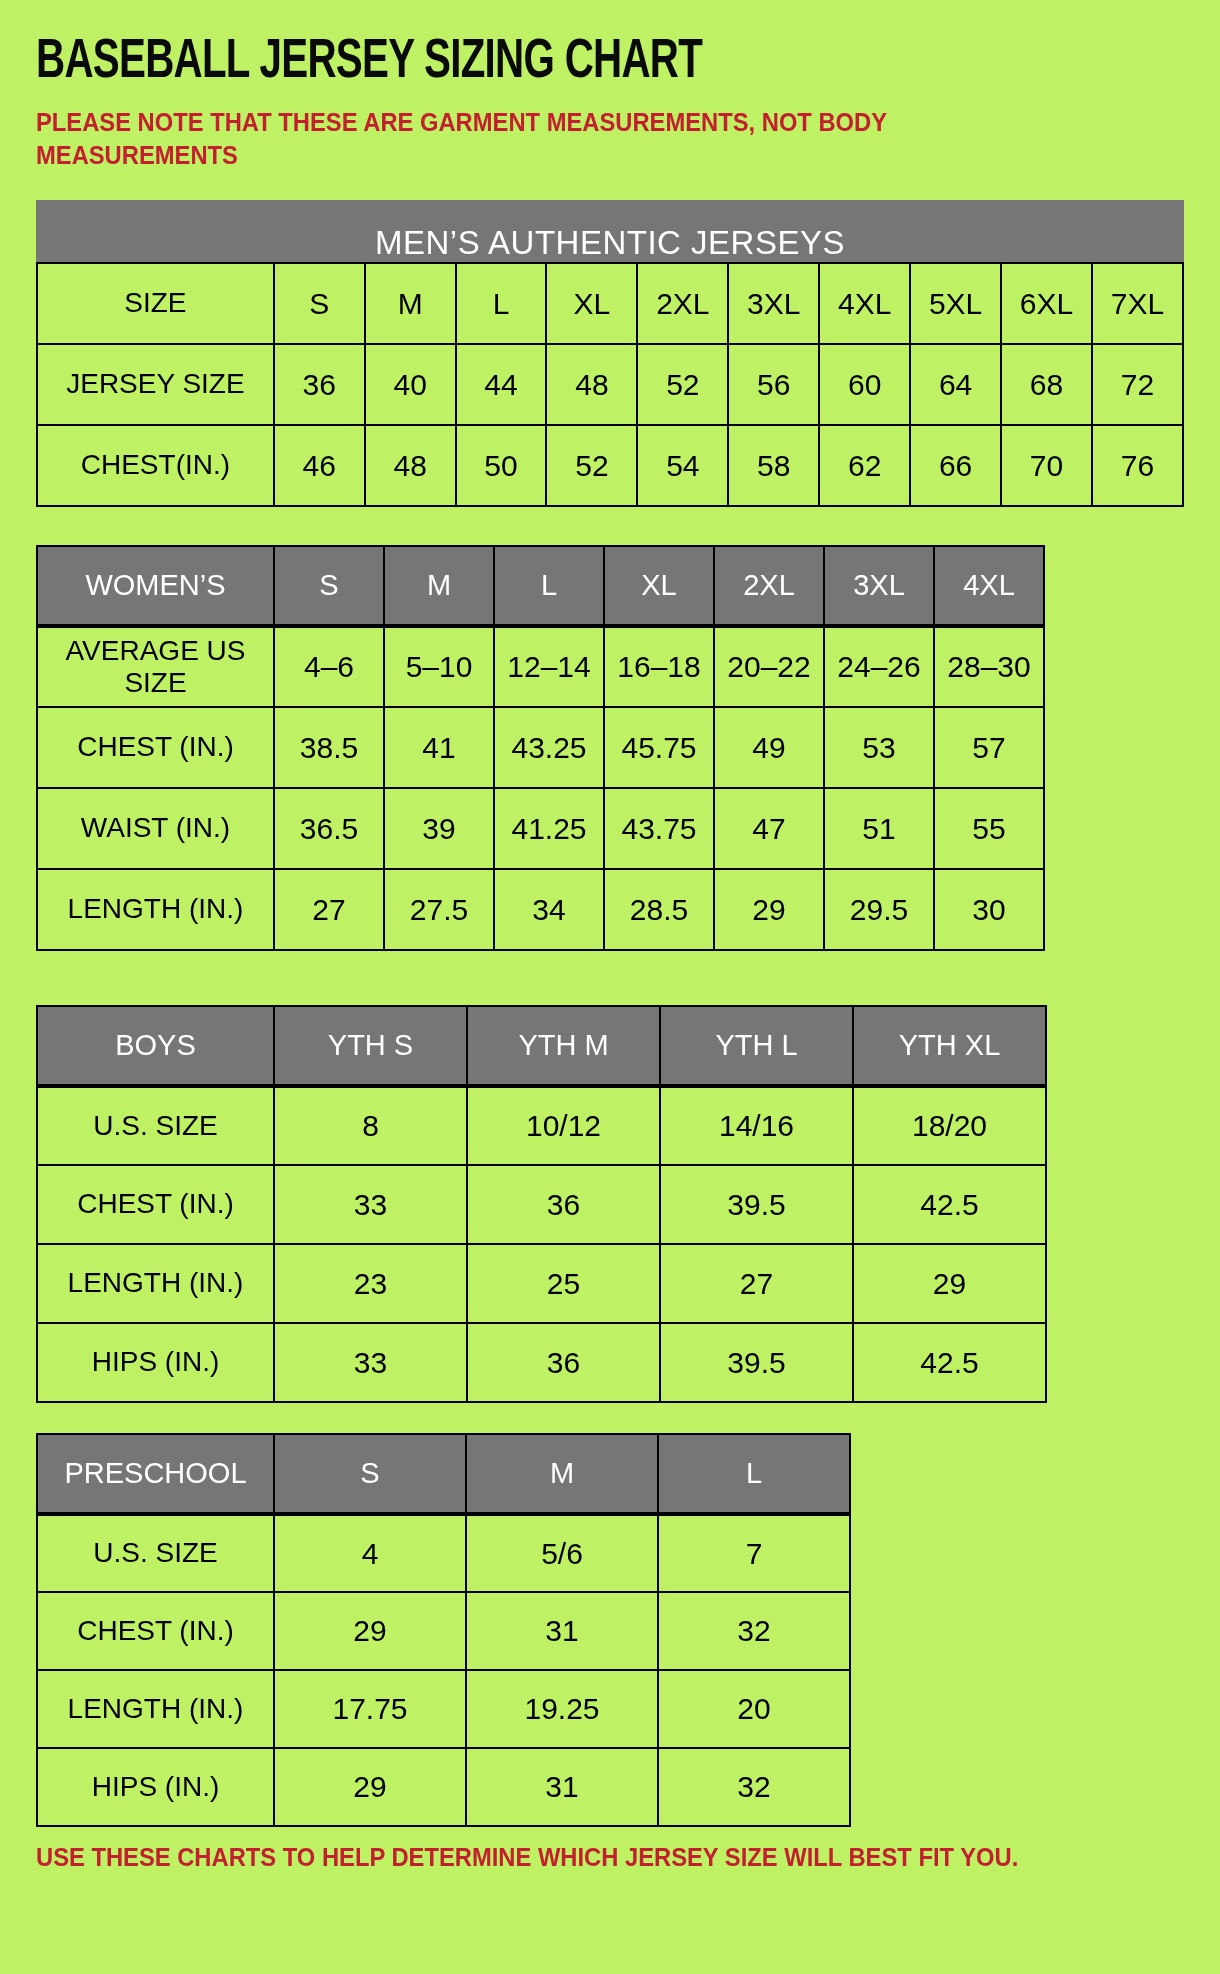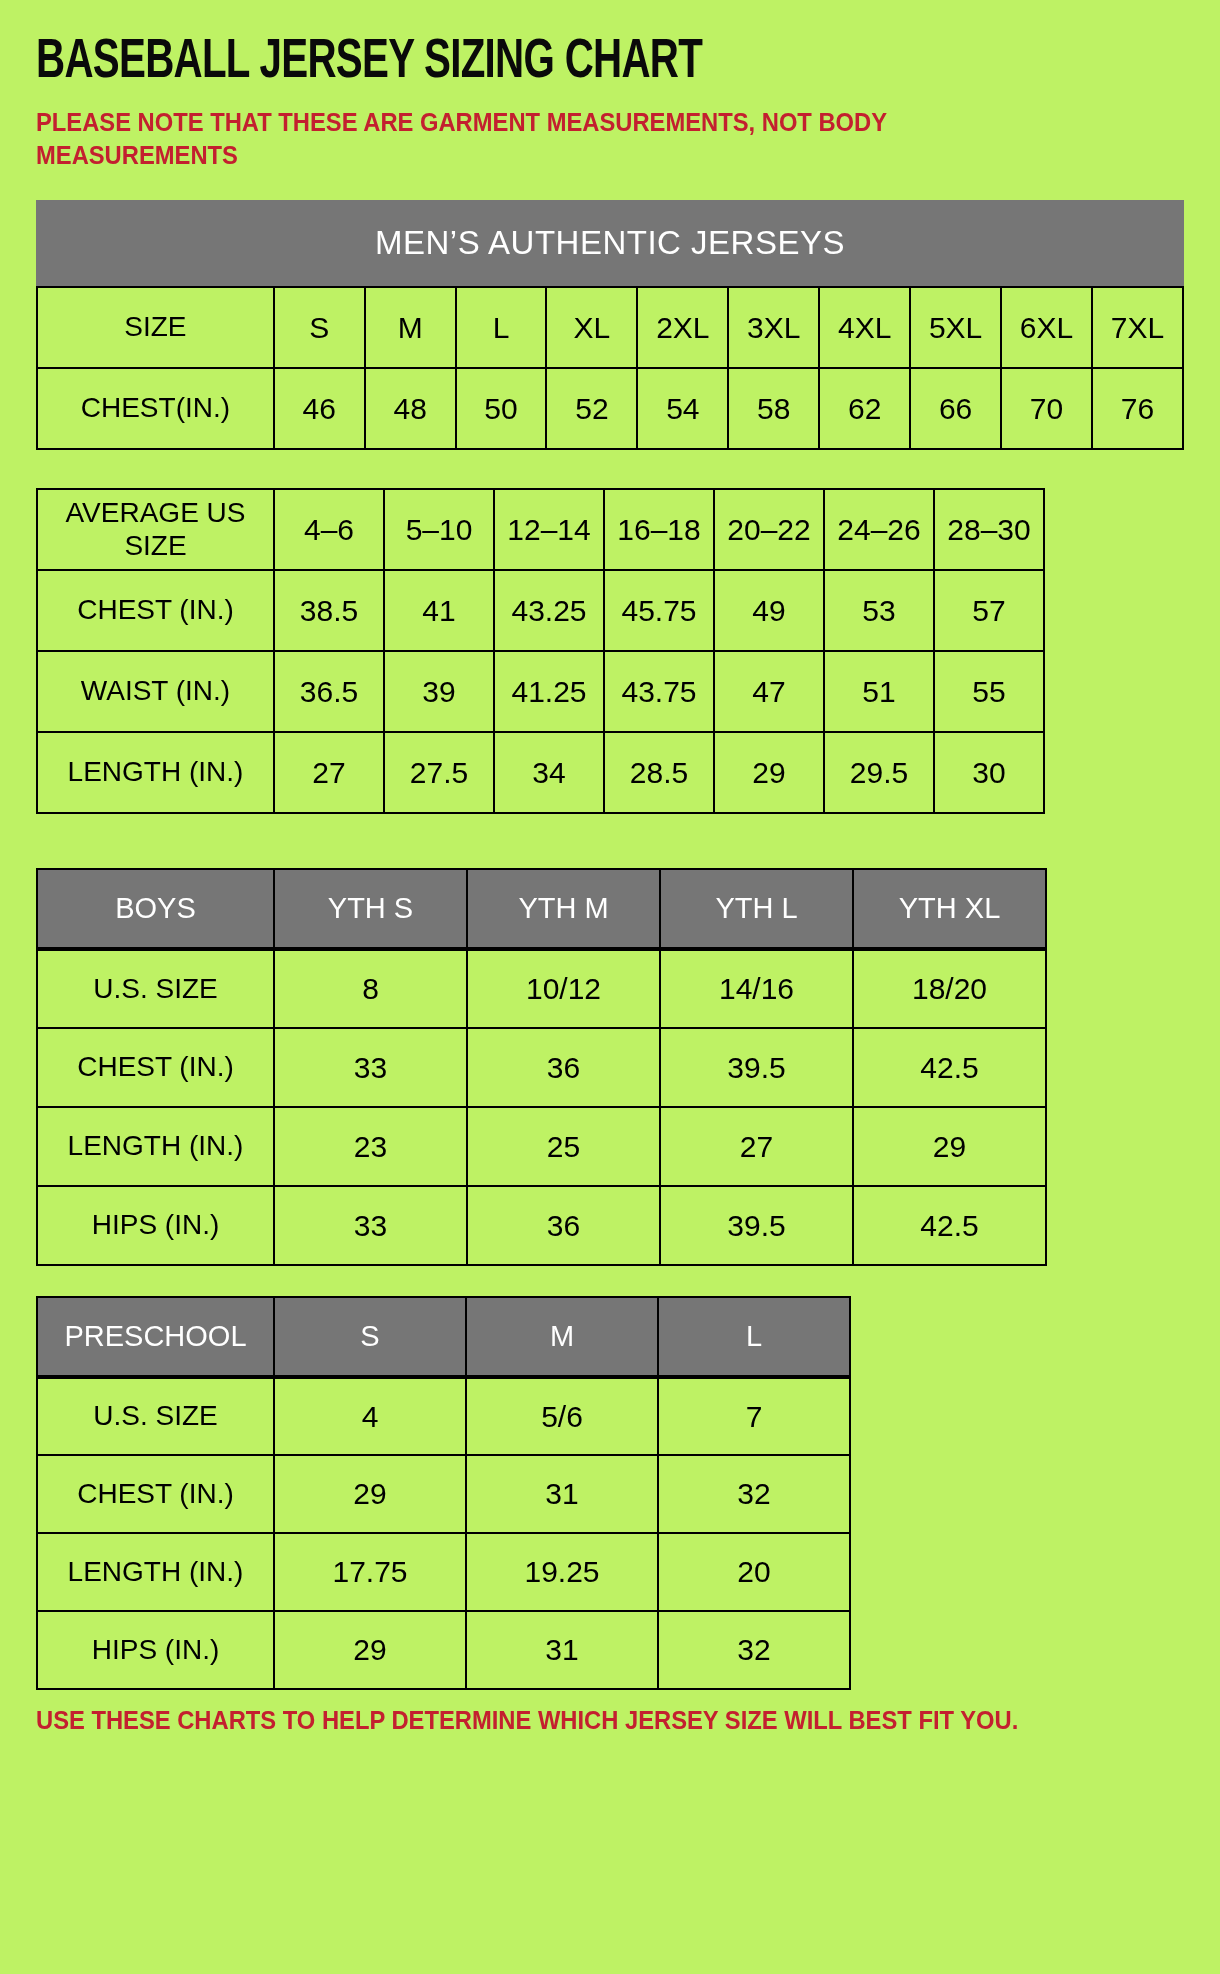--- a/index.html
+++ b/index.html
@@ -41,21 +41,21 @@
     transform-origin: left top;
   }
   .tbl-section { margin: 0; }
   .sec-mens      { margin-top: 28px; }
   .sec-womens    { margin-top: 38px; }
   .sec-boys      { margin-top: 54px; }
   .sec-preschool { margin-top: 30px; }
 
   .banner {
     width: 1148px;
-    height: 86px;
+    height: 62px;
     line-height: 86px;
     background: #767676;
     color: #ffffff;
     font-size: 33px;
     text-align: center;
     letter-spacing: 0.5px;
     box-sizing: border-box;
   }
   table.grid {
     border-collapse: collapse;
@@ -139,20 +139,33 @@
             <td>L</td>
             <td>XL</td>
             <td>2XL</td>
             <td>3XL</td>
             <td>4XL</td>
             <td>5XL</td>
             <td>6XL</td>
             <td>7XL</td>
           </tr>
         <tr>
+          <th>JERSEY SIZE</th>
+        <td>36</td>
+            <td>40</td>
+            <td>44</td>
+            <td>48</td>
+            <td>52</td>
+            <td>56</td>
+            <td>60</td>
+            <td>64</td>
+            <td>68</td>
+            <td>72</td>
+          </tr>
+        <tr>
           <th>CHEST(IN.)</th>
         <td>46</td>
             <td>48</td>
             <td>50</td>
             <td>52</td>
             <td>54</td>
             <td>58</td>
             <td>62</td>
             <td>66</td>
             <td>70</td>
@@ -168,20 +181,30 @@
         <col class="c-label">
           <col class="c-women">
           <col class="c-women">
           <col class="c-women">
           <col class="c-women">
           <col class="c-women">
           <col class="c-women">
           <col class="c-women">
       </colgroup>
       <tbody>
+        <tr class="ghead">
+          <th>WOMEN’S</th>
+        <td>S</td>
+            <td>M</td>
+            <td>L</td>
+            <td>XL</td>
+            <td>2XL</td>
+            <td>3XL</td>
+            <td>4XL</td>
+          </tr>
         <tr>
           <th>AVERAGE US SIZE</th>
         <td>4–6</td>
             <td>5–10</td>
             <td>12–14</td>
             <td>16–18</td>
             <td>20–22</td>
             <td>24–26</td>
             <td>28–30</td>
           </tr>

